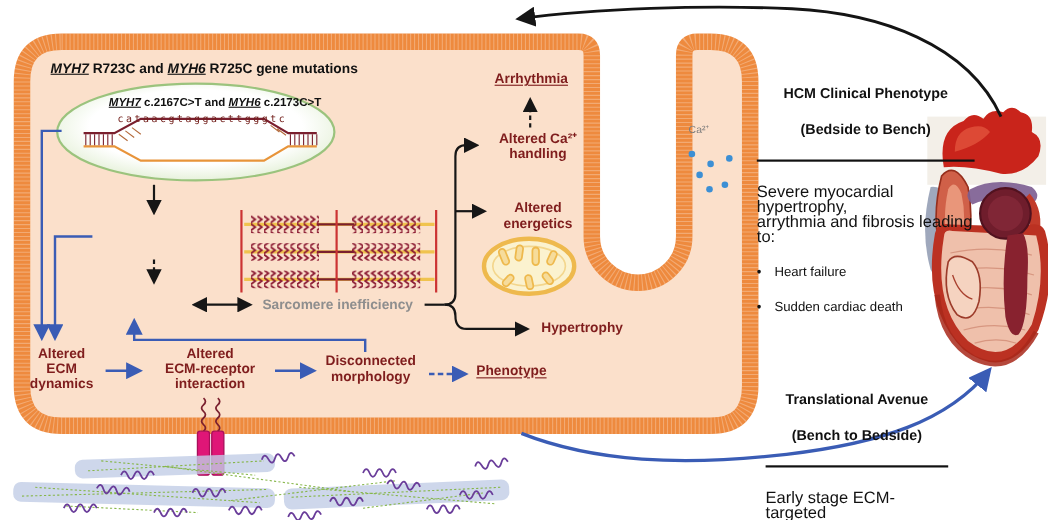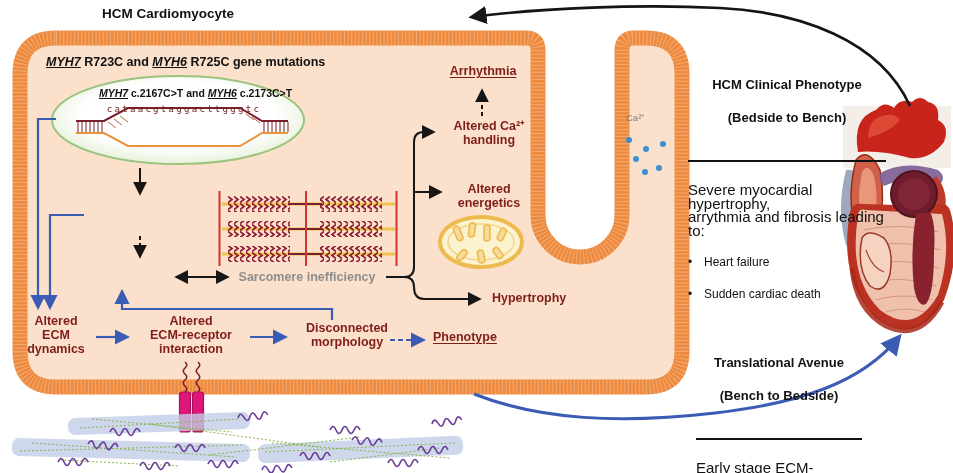--- a/index.html
+++ b/index.html
@@ -11,21 +11,21 @@
   .gray{color:#8e8e8e;}
   .u{text-decoration:underline;text-underline-offset:2px;}
   .title{font-weight:bold;font-size:13.5px;color:#111;}
   .genes{font-weight:bold;font-size:12.5px;color:#111;white-space:nowrap;}
   .it{font-style:italic;text-decoration:underline;}
   .dnaTxt{font-family:"DejaVu Sans Mono",monospace;font-size:9px;letter-spacing:2.3px;
           color:#73201c;white-space:nowrap;text-align:center;z-index:2;}
   .mut{display:inline-block;border:1.3px solid #d93a2b;border-radius:50%;padding:0 1px;margin:0 1px;}
   .panel{color:#111;}
   .panel .ph{font-weight:bold;font-size:13px;text-align:center;line-height:14.5px;}
-  .rule{border-bottom:2px solid #111;padding-bottom:17px;}
+  .rule{border-bottom:2px solid #111;padding-bottom:2px;}
   .panel .pb{font-size:15px;line-height:13.5px;margin-top:3px;white-space:pre-line;}
   .brow{display:flex;font-size:12px;line-height:14px;}
   .brow .bm{width:16px;text-align:left;}
   .small{font-size:9.5px;color:#7c7c7c;font-weight:normal;}
 </style>
 </head>
 <body>
 
 <div id="canvas">
 
@@ -200,21 +200,20 @@
     <path d="M 866 250 Q 872 268 884 272" fill="none" stroke="#a8402e" stroke-width="1.2"></path>
     <path d="M 852 268 Q 856 310 886 326 Q 920 342 942 302" fill="none" stroke="#a8281a" stroke-width="5" opacity="0.85"></path>
   </g>
 
   <g fill="none">
     <path d="M 910 106 C 880 40 800 12 720 8 C 640 4 540 8 472 17" stroke="#141414" stroke-width="2.6" marker-end="url(#mB)"></path>
     <path d="M 474 394 C 540 420 620 424 715 413 C 800 403 862 383 899 337" stroke="#3a5cb5" stroke-width="3" marker-end="url(#mBlue)"></path>
   </g>
 </svg>
 
-  <div class="txt title" style="left:102px;top:6px;width:160px;">HCM Cardiomyocyte</div>
 
   <div class="txt genes" style="left:46px;top:55px;">
     <span class="it">MYH7</span><span> R723C and </span><span class="it">MYH6</span><span> R725C gene mutations</span>
   </div>
 
   <div class="txt genes" style="left:88px;top:87px;width:215px;font-size:10.5px;text-align:center;">
     <span class="it">MYH7</span><span> c.2167C&gt;T and </span><span class="it">MYH6</span><span> c.2173C&gt;T</span>
   </div>
 
   <div class="txt dnaTxt" style="left:104px;top:104px;width:160px;">cataacgtaggacttgggtc</div>
@@ -228,21 +227,21 @@
   <div class="txt node" style="left:446px;top:182px;width:86px;">Altered
 energetics</div>
   <div class="txt node" style="left:492px;top:291px;width:110px;text-align:left;">Hypertrophy</div>
 
   <div class="txt node" style="left:19px;top:314px;width:74px;">Altered
 ECM
 dynamics</div>
   <div class="txt node" style="left:136px;top:314px;width:110px;">Altered
 ECM-receptor
 interaction</div>
-  <div class="txt node" style="left:298px;top:321px;width:98px;">Disconnected
+  <div class="txt node" style="left:288px;top:321px;width:98px;">Disconnected
 morphology</div>
   <div class="txt node u" style="left:433px;top:330px;width:60px;text-align:left;">Phenotype</div>
 
   <div class="txt small" style="left:626px;top:111px;width:34px;">Ca²⁺</div>
 
   <div class="txt panel" style="left:688px;top:42px;width:198px;">
     <div class="rule">
       <div class="ph">HCM Clinical Phenotype</div>
       <div class="ph">(Bedside to Bench)</div>
     </div>

